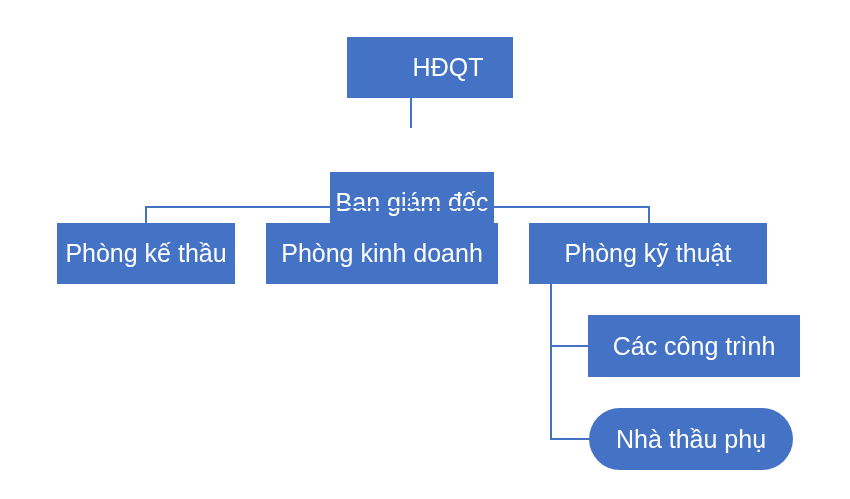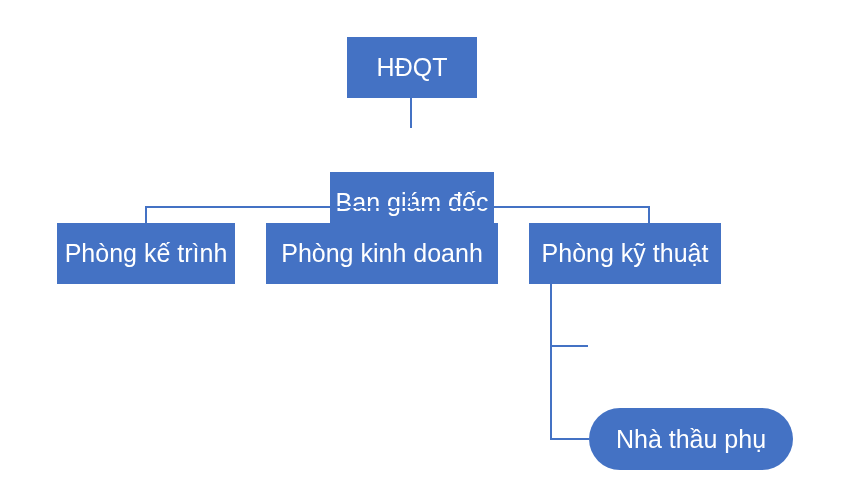--- a/index.html
+++ b/index.html
@@ -32,30 +32,31 @@
     background: #4472C4;
   }
   .connector.v { width: 2px; }
   .connector.h { height: 2px; }
 </style>
 </head>
 <body>
 
 <div class="canvas">
 
-  <div class="org-node" style="left:347px; top:37px; width:130px; height:61px;">HĐQT</div>
+  <div class="org-node" style="left:347px; top:37px; width:130px; height:61px;padding-left:36px;">HĐQT</div>
 
   <div class="org-node" style="left:330px; top:128px; width:164px; height:61px;margin-top:44px;">Ban giám đốc</div>
 
-  <div class="org-node" style="left:57px; top:223px; width:178px; height:61px;">Phòng kế trình</div>
+  <div class="org-node" style="left:57px; top:223px; width:178px; height:61px;">Phòng kế thầu</div>
 
   <div class="org-node" style="left:266px; top:223px; width:232px; height:61px;">Phòng kinh doanh</div>
 
-  <div class="org-node" style="left:529px; top:223px; width:192px; height:61px;text-align:center;">Phòng kỹ thuật</div>
+  <div class="org-node" style="left:529px; top:223px; width:238px; height:61px;text-align:center;">Phòng kỹ thuật</div>
 
+  <div class="org-node" style="left:588px; top:315px; width:212px; height:62px;">Các công trình</div>
 
   <div class="org-node" style="left:589px; top:408px; width:204px; height:62px;border-radius:31px;">Nhà thầu phụ</div>
 
   <div class="connector v" style="left:410px; top:98px; height:30px;"></div>
 
   <div class="connector v" style="left:410px; top:189px; height:18px;"></div>
 
   <div class="connector h" style="left:145px; top:206px; width:505px;"></div>
 
   <div class="connector v" style="left:145px; top:206px; height:17px;"></div>

